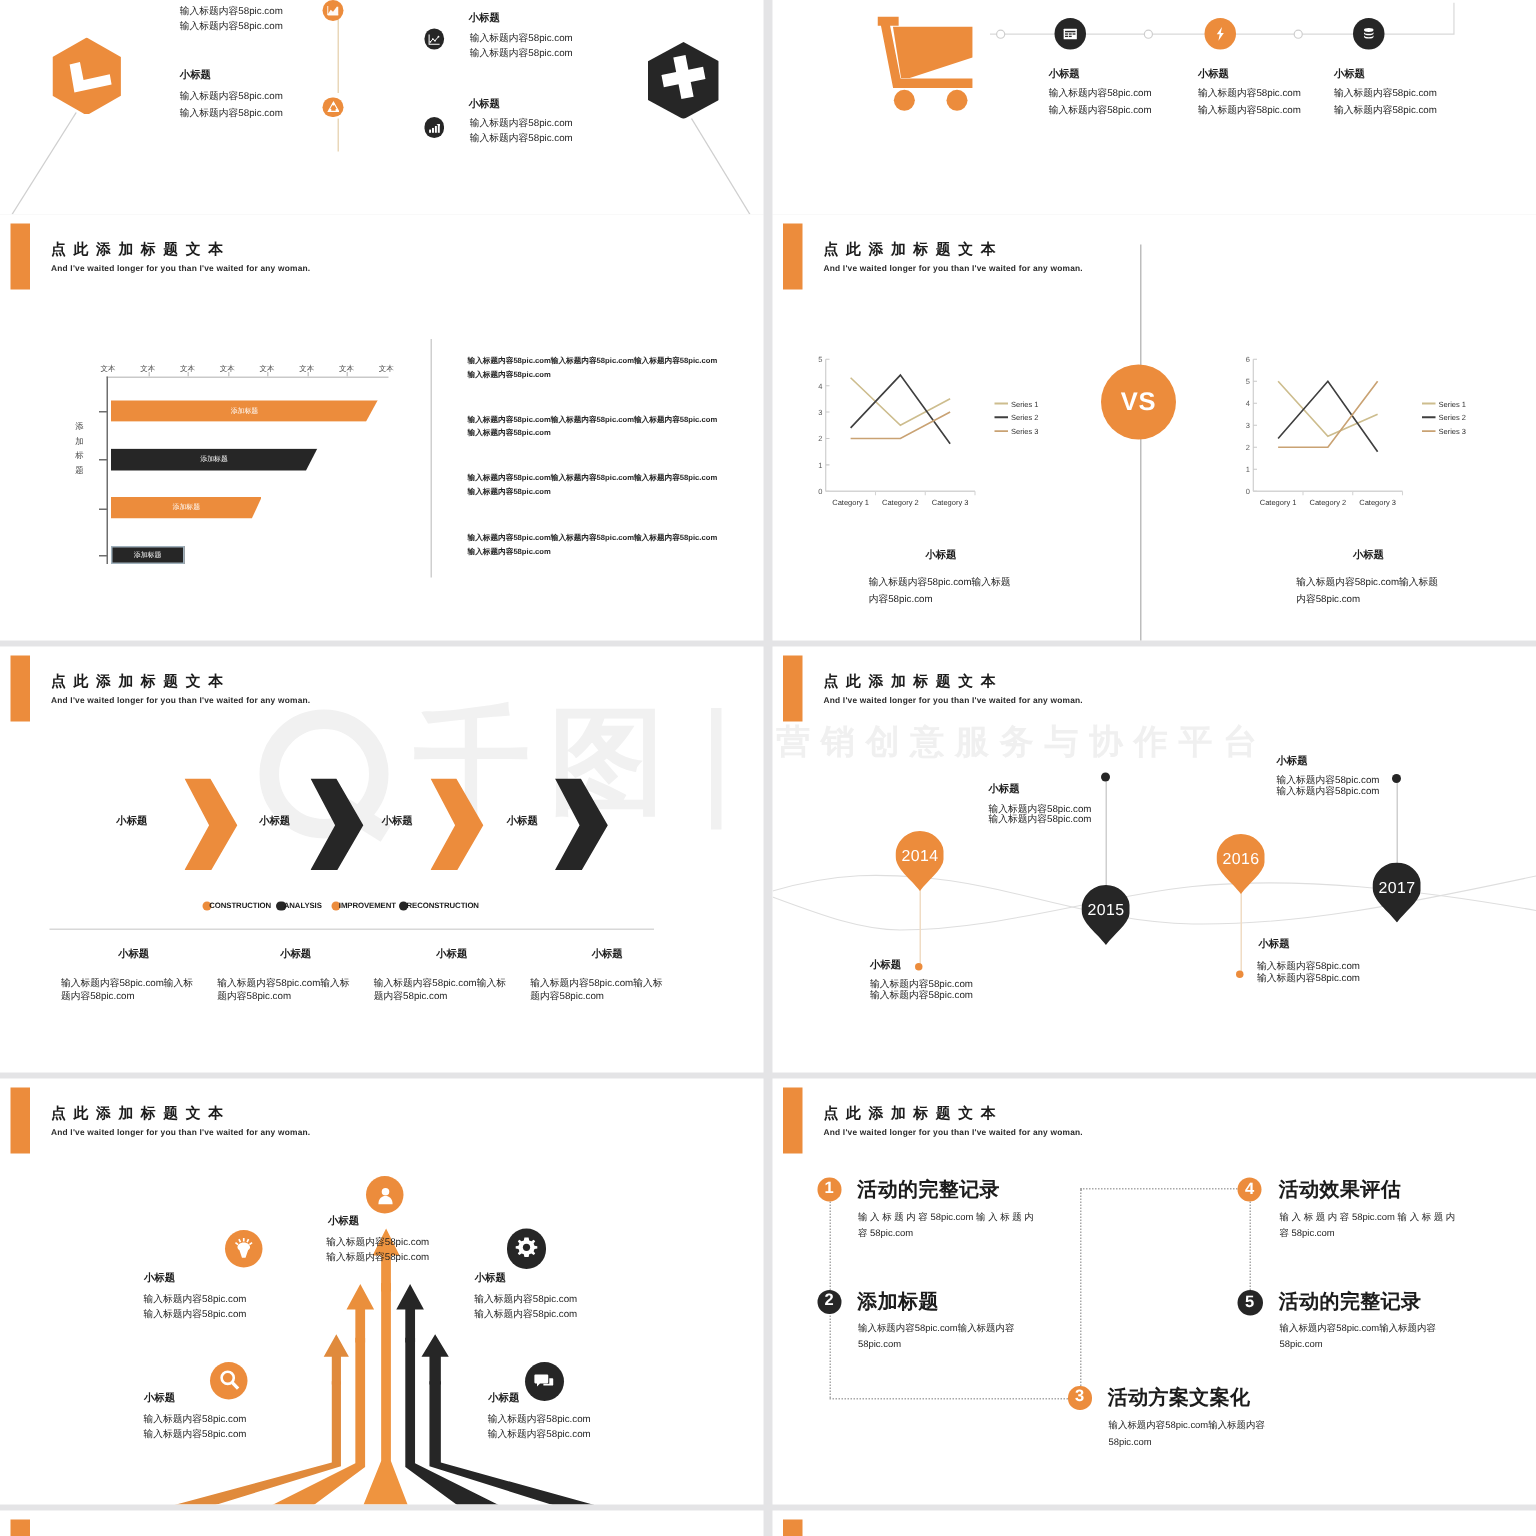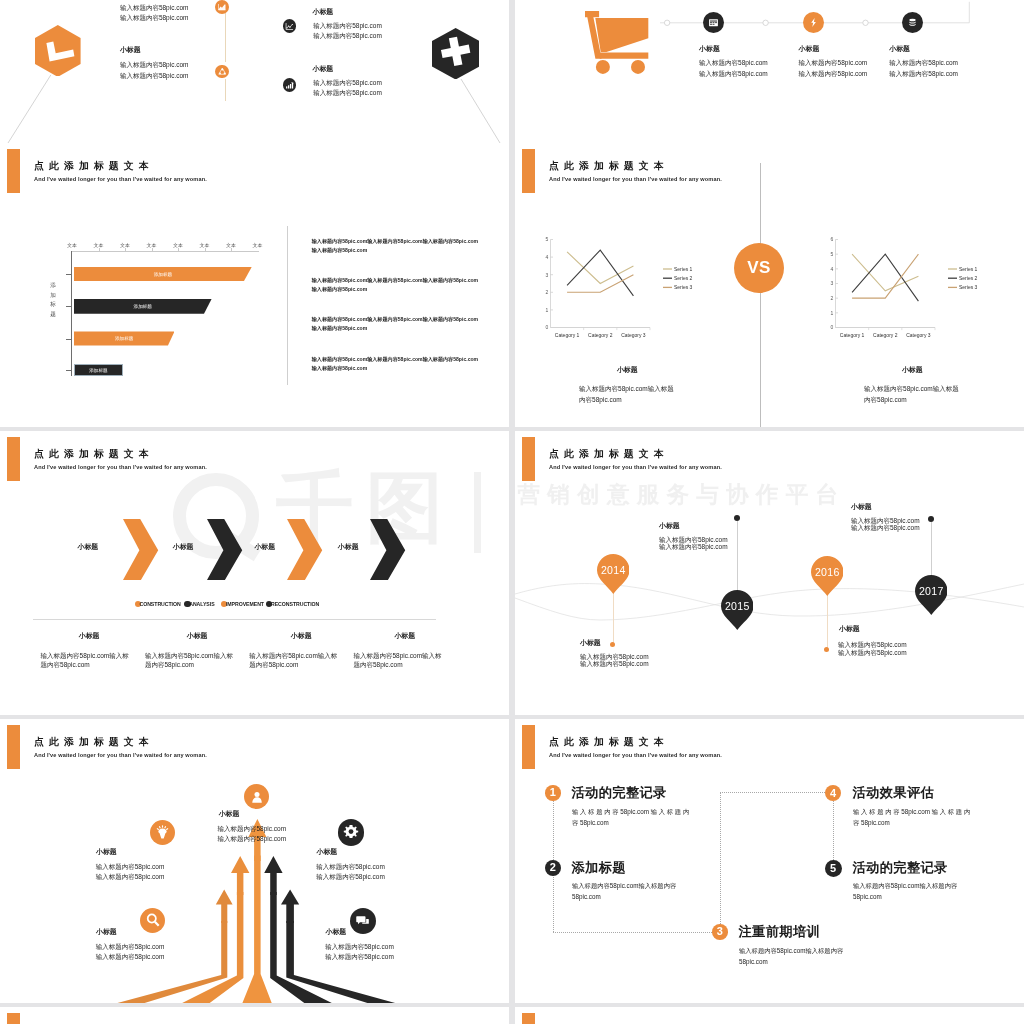--- a/index.html
+++ b/index.html
@@ -548,21 +548,21 @@
 
     <div class="st-circ" style="left:29.5px;top:140.5px;width:16.5px;height:16.5px;background:#262626;">
         <span>2</span>
       </div>
     <div class="st-t" style="left:56.5px;top:139.8px;">添加标题</div>
     <div class="st-b" style="left:57px;top:162px;">输入标题内容58pic.com输入标题内容58pic.com</div>
 
     <div class="st-circ" style="left:197px;top:205px;width:15.5px;height:15.5px;background:#ec8c3c;">
         <span>3</span>
       </div>
-    <div class="st-t" style="left:223.5px;top:204.3px;">注重前期培训</div>
+    <div class="st-t" style="left:223.5px;top:204.3px;">活动方案文案化</div>
     <div class="st-b" style="left:224px;top:227px;">输入标题内容58pic.com输入标题内容58pic.com</div>
 
     <div class="st-circ" style="left:310px;top:66px;width:16px;height:16px;background:#ec8c3c;">
         <span>4</span>
       </div>
     <div class="st-t" style="left:337.5px;top:65.3px;">活动效果评估</div>
     <div class="st-b wide" style="left:338px;top:88px;">输 入 标 题 内 容 58pic.com 输 入 标 题 内 容 58pic.com</div>
 
     <div class="st-circ" style="left:309.5px;top:140.5px;width:17px;height:17px;background:#262626;">
         <span>5</span>

